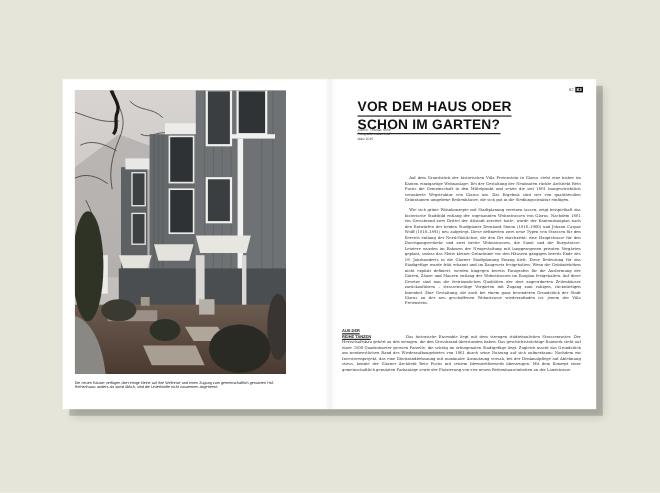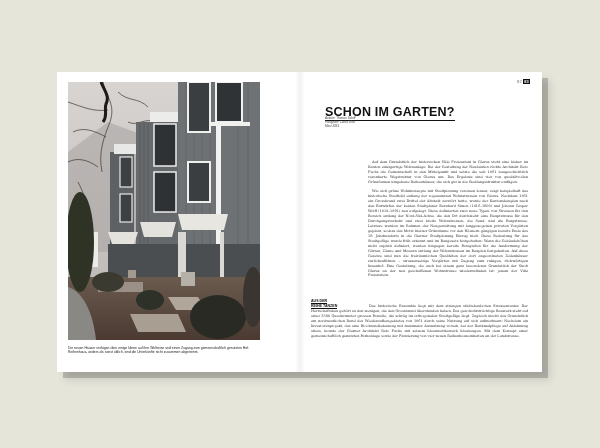--- a/index.html
+++ b/index.html
@@ -160,21 +160,21 @@
 
   <div class="gutter"></div>
 
   <div class="page-right">
     <div class="folio">
       <span>82</span>
       <b>83</b>
     </div>
 
     <div class="title">
-      <br>
+      <span>VOR DEM HAUS ODER</span><br>
       <span>SCHON IM GARTEN?</span>
     </div>
 
     <div class="credits">
       <div>Autorin: Thomas Schiff</div>
       <div>Fotografie: Lukas Wolf</div>
       <div>März 2015</div>
     </div>
 
     <div class="body">

